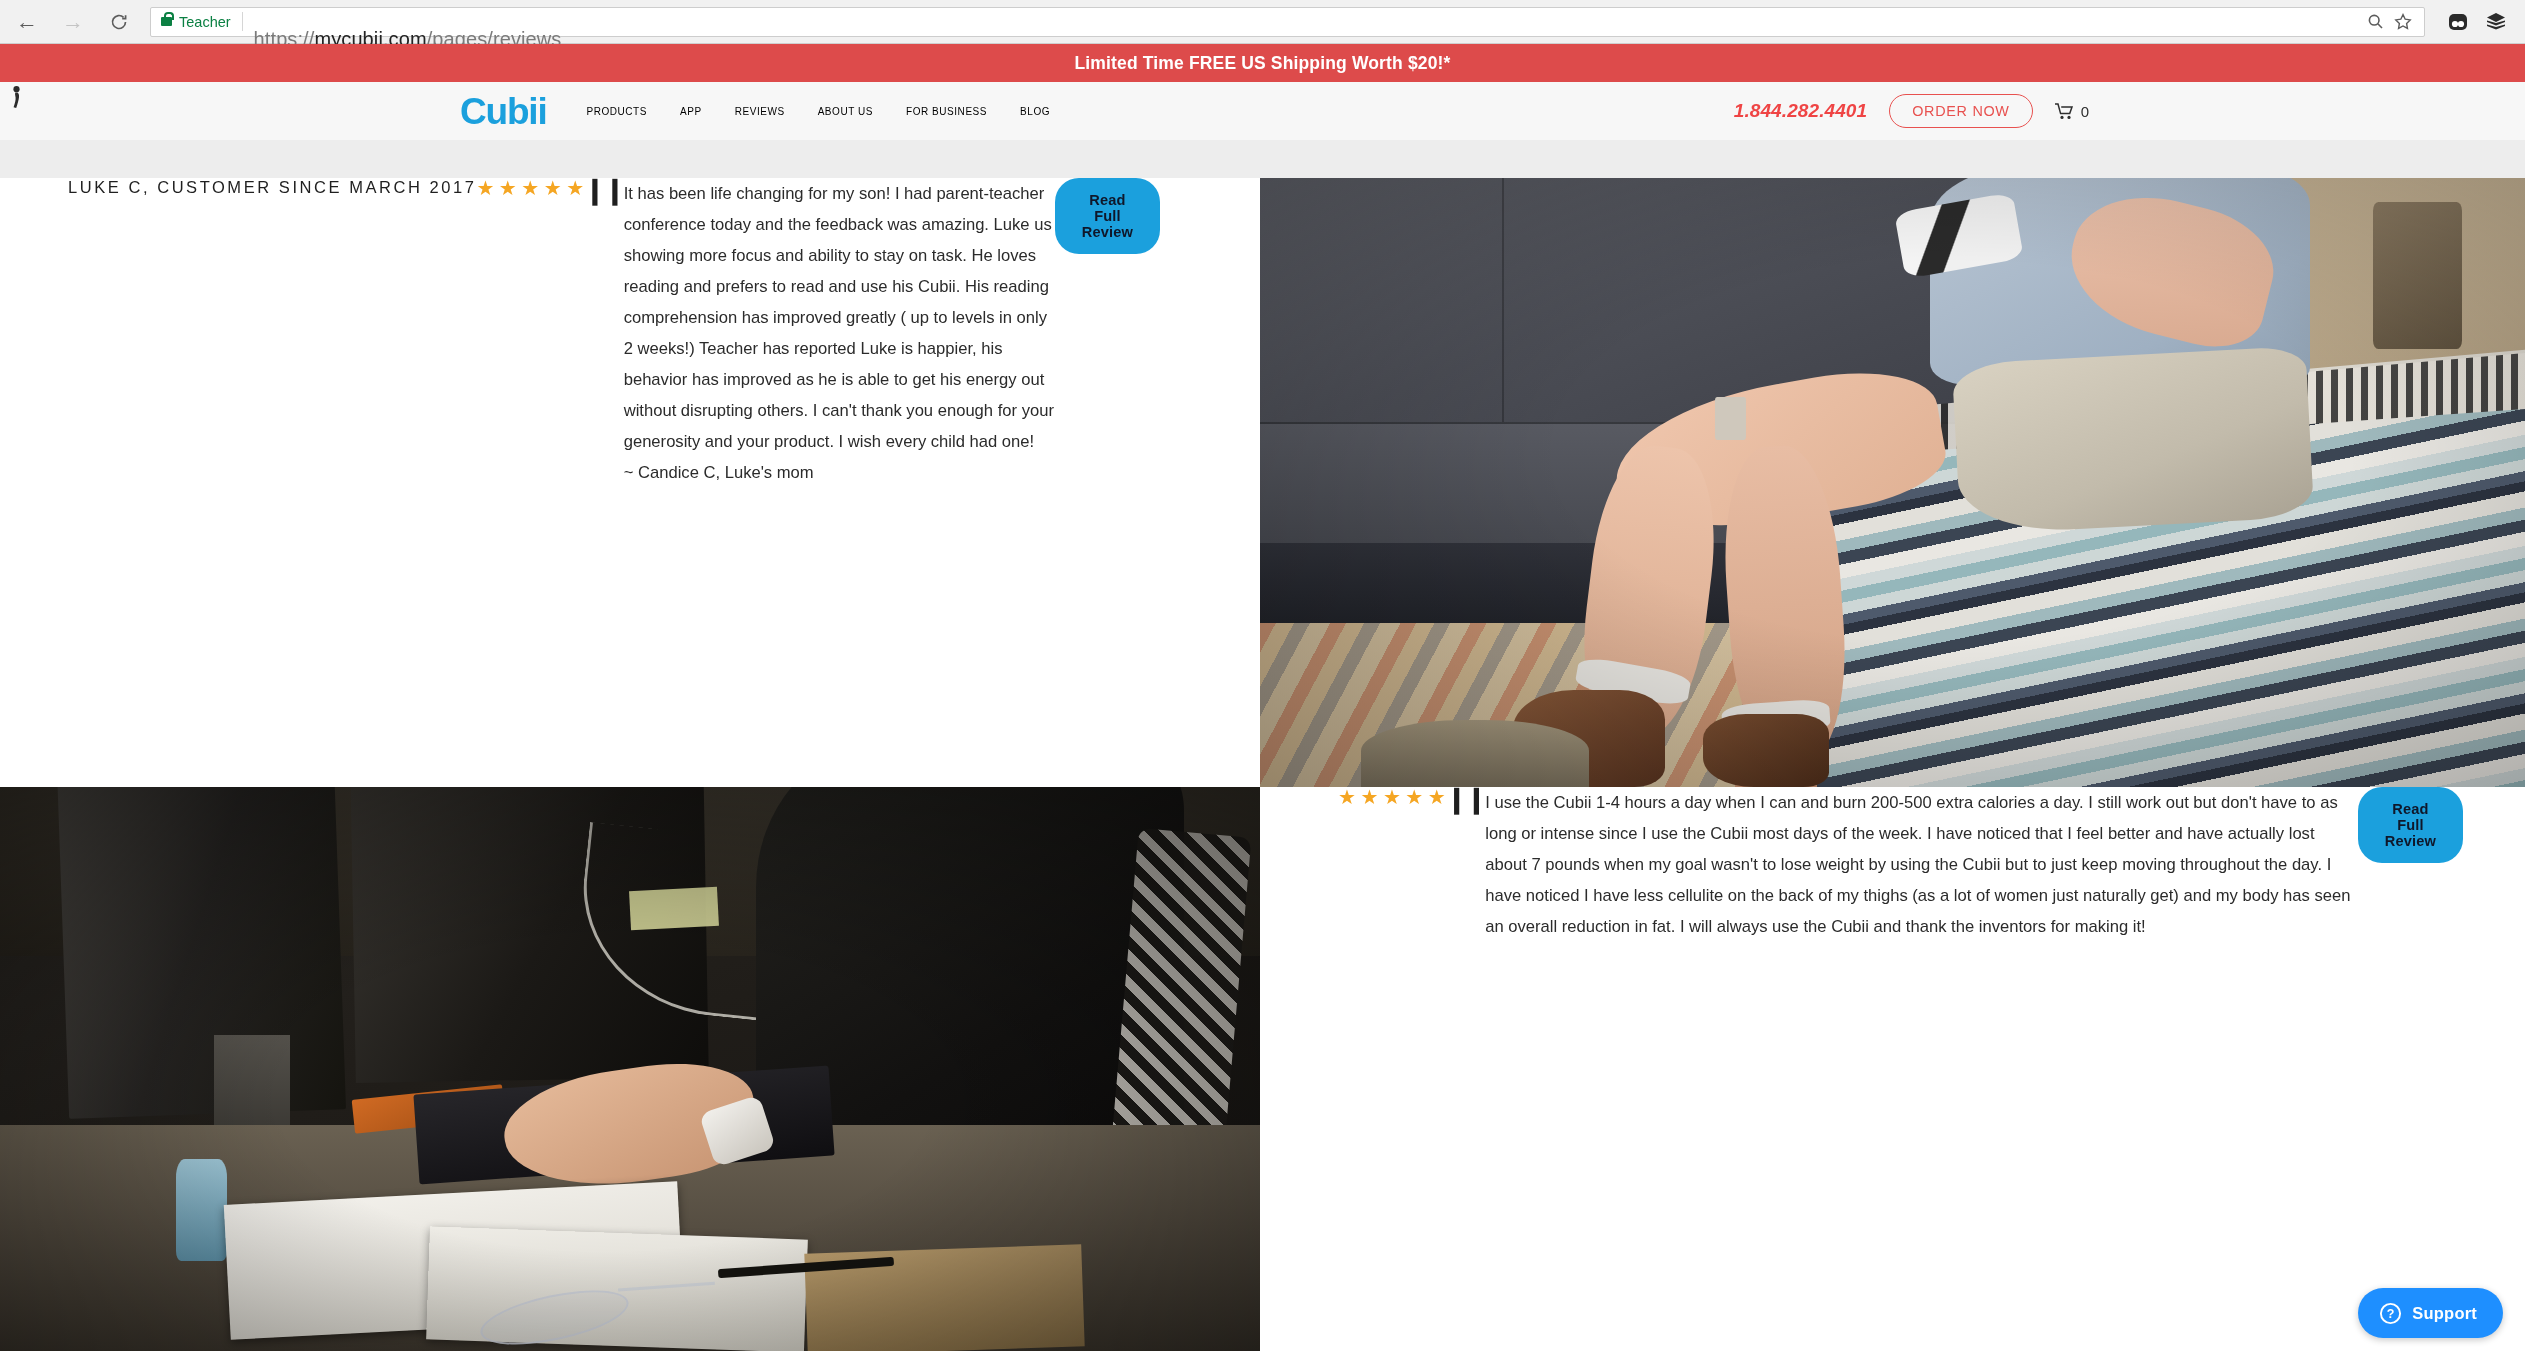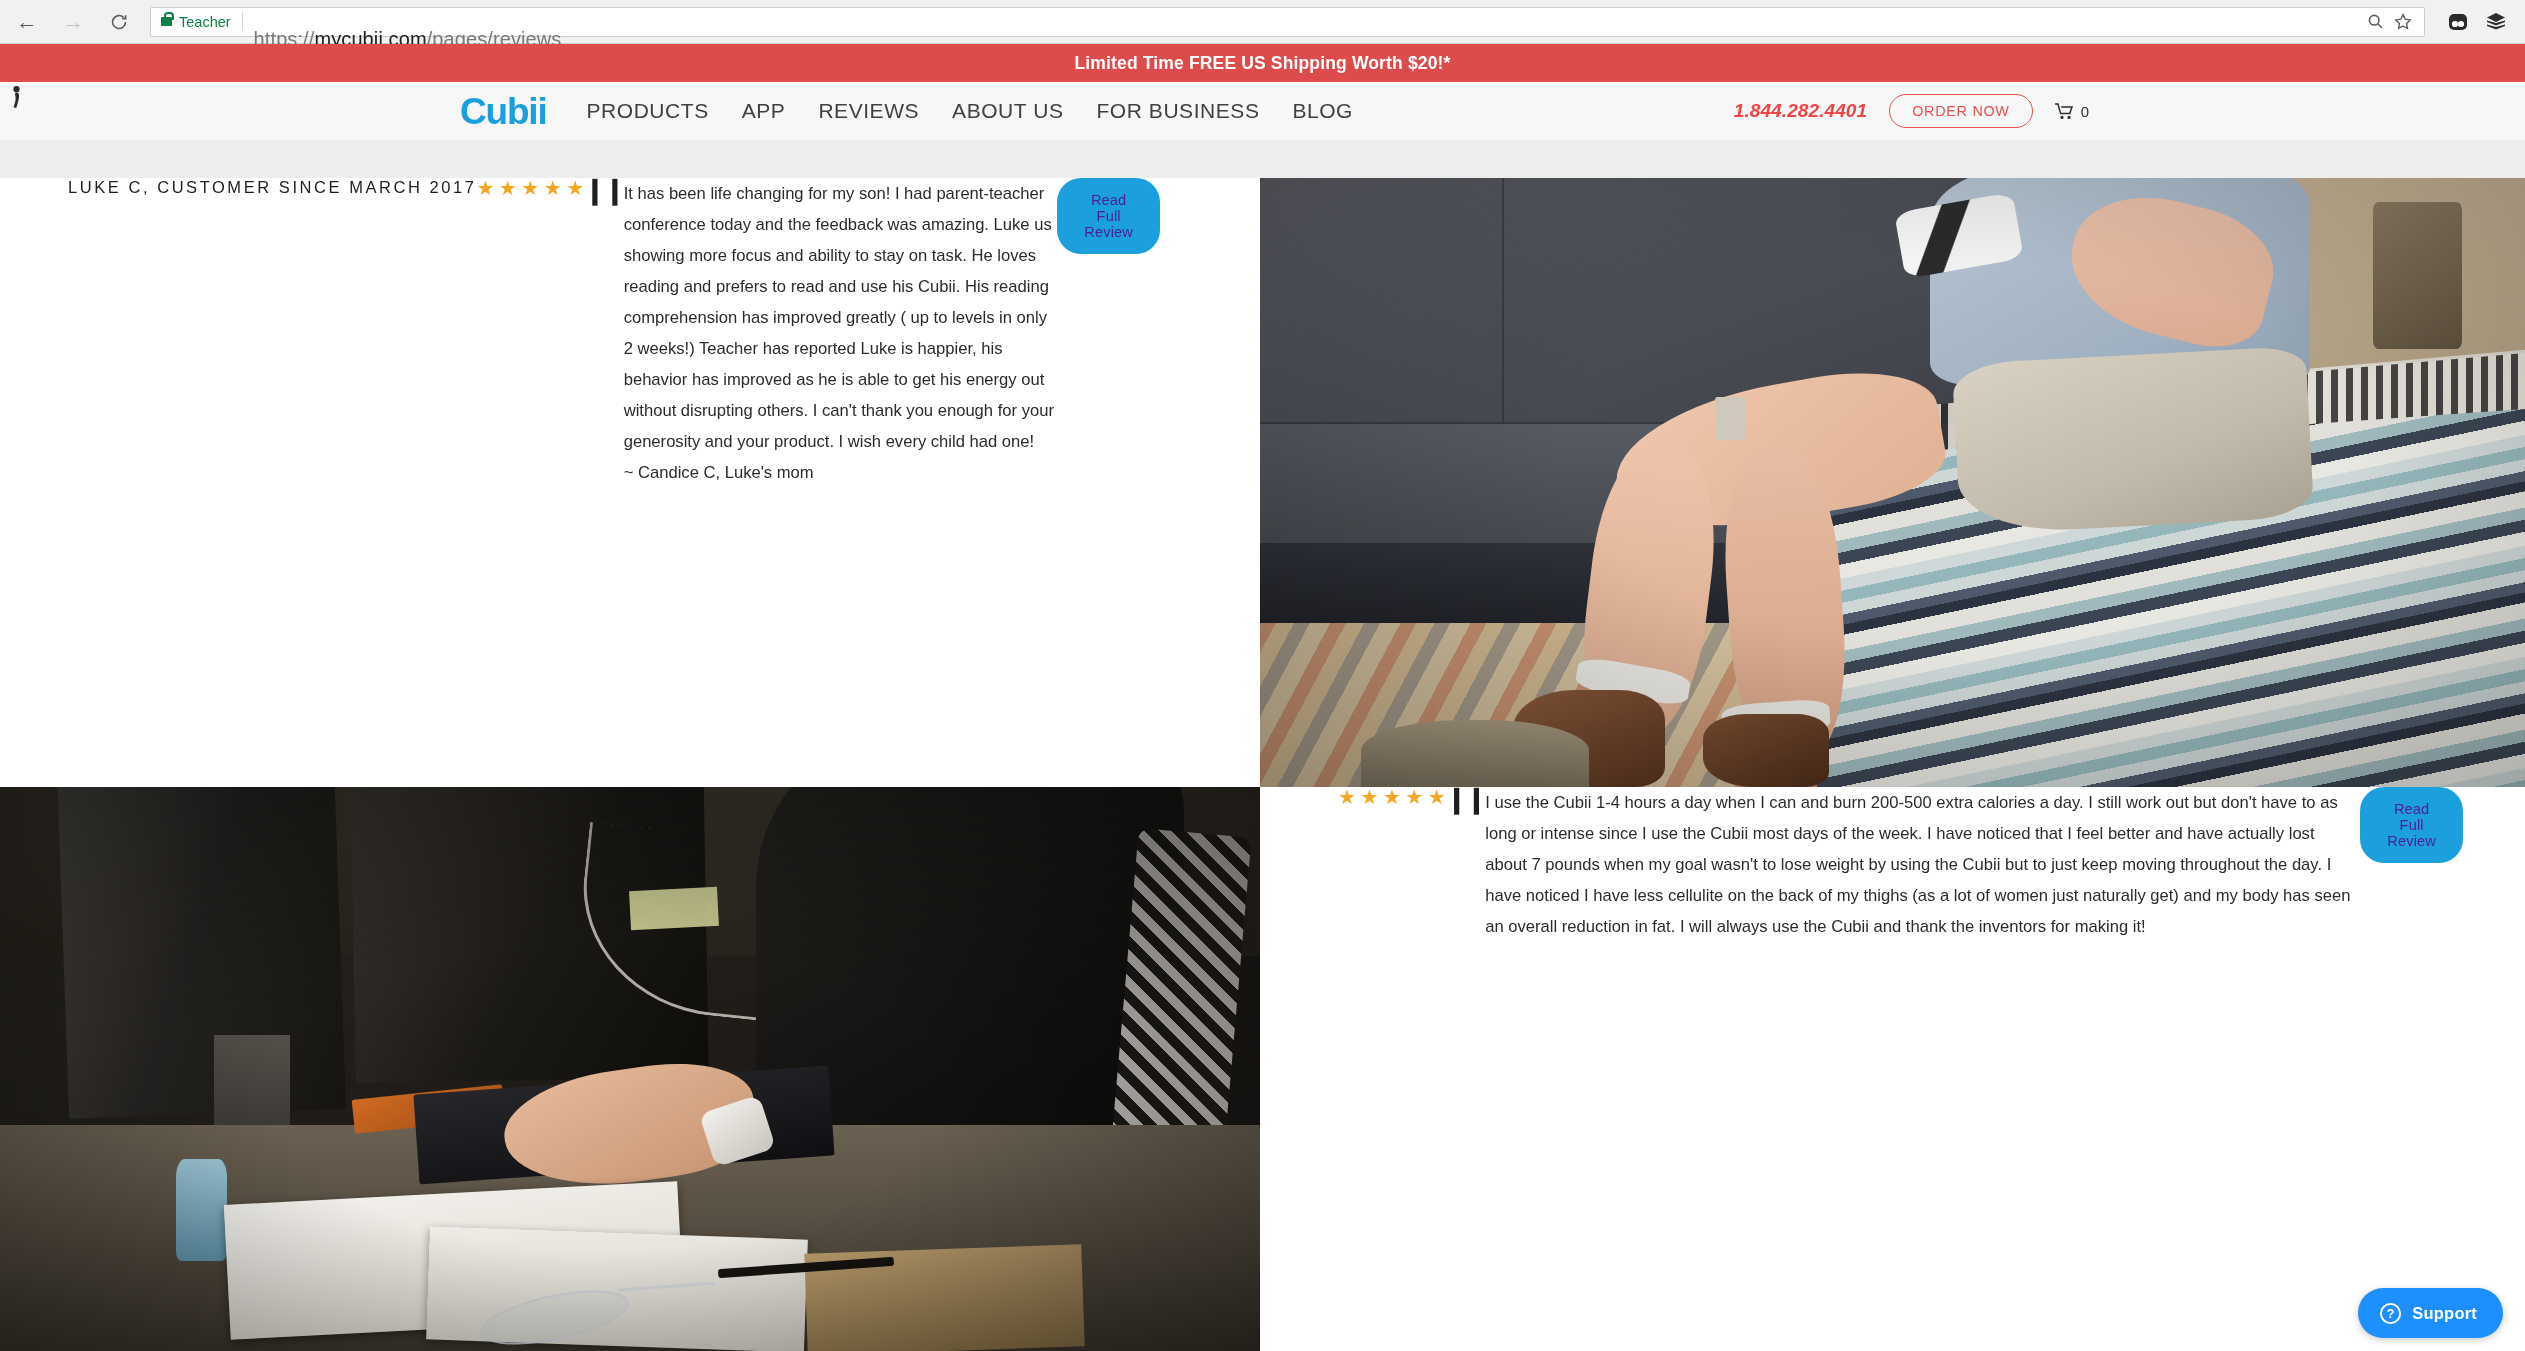--- a/index.html
+++ b/index.html
@@ -143,22 +143,22 @@
     width: 13px; height: 23px;
   }
 
   .main-nav {
     display: flex;
     align-items: center;
     gap: 33px;
     margin-left: 40px;
   }
   .nav-link {
-    font-size: 21px;
-    color: #404040;
+    font-size: 10px;
+    color: #000000;
     letter-spacing: .55px;
     cursor: pointer;
     white-space: nowrap;
   }
   .header-right {
     margin-left: auto;
     margin-right: 436px;
     display: flex;
     align-items: center;
     gap: 22px;
@@ -255,26 +255,26 @@
   .review-body {
     font-size: 16.6px;
     line-height: 31px;
     color: #2b2b2b;
     margin-bottom: 30px;
     max-width: 1120px;
   }
   .review-signature { display: block; }
   .read-full {
     background: #1ba0dd;
-    color: #4c1d95;
+    color: #0f172a;
     border: none;
     border-radius: 24px;
     padding: 14px 27px;
     font-size: 14.6px;
-    font-weight: normal;
+    font-weight: bold;
     letter-spacing: .15px;
     cursor: pointer;
     align-self: flex-start;
     font-family: "Liberation Sans", sans-serif;
   }
 
   
   .photo1 {
     position: absolute;
     inset: 0;

